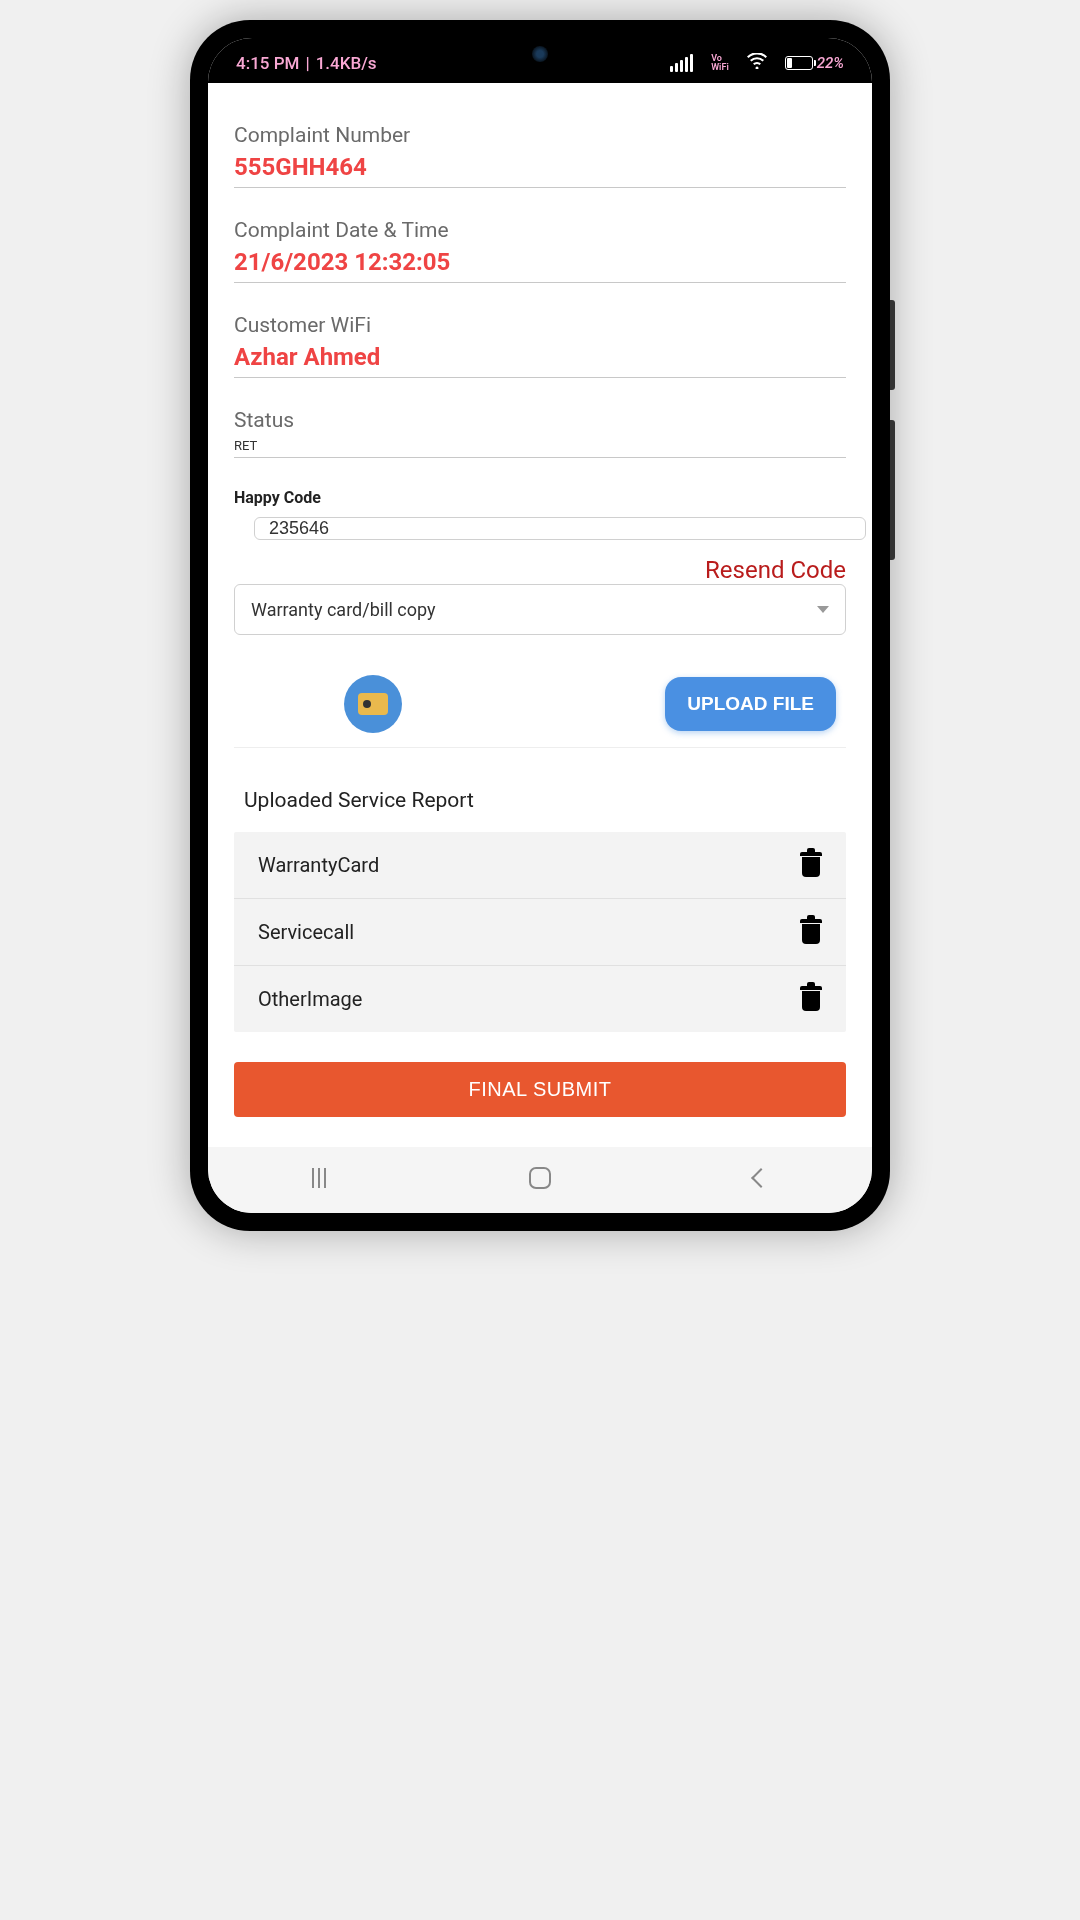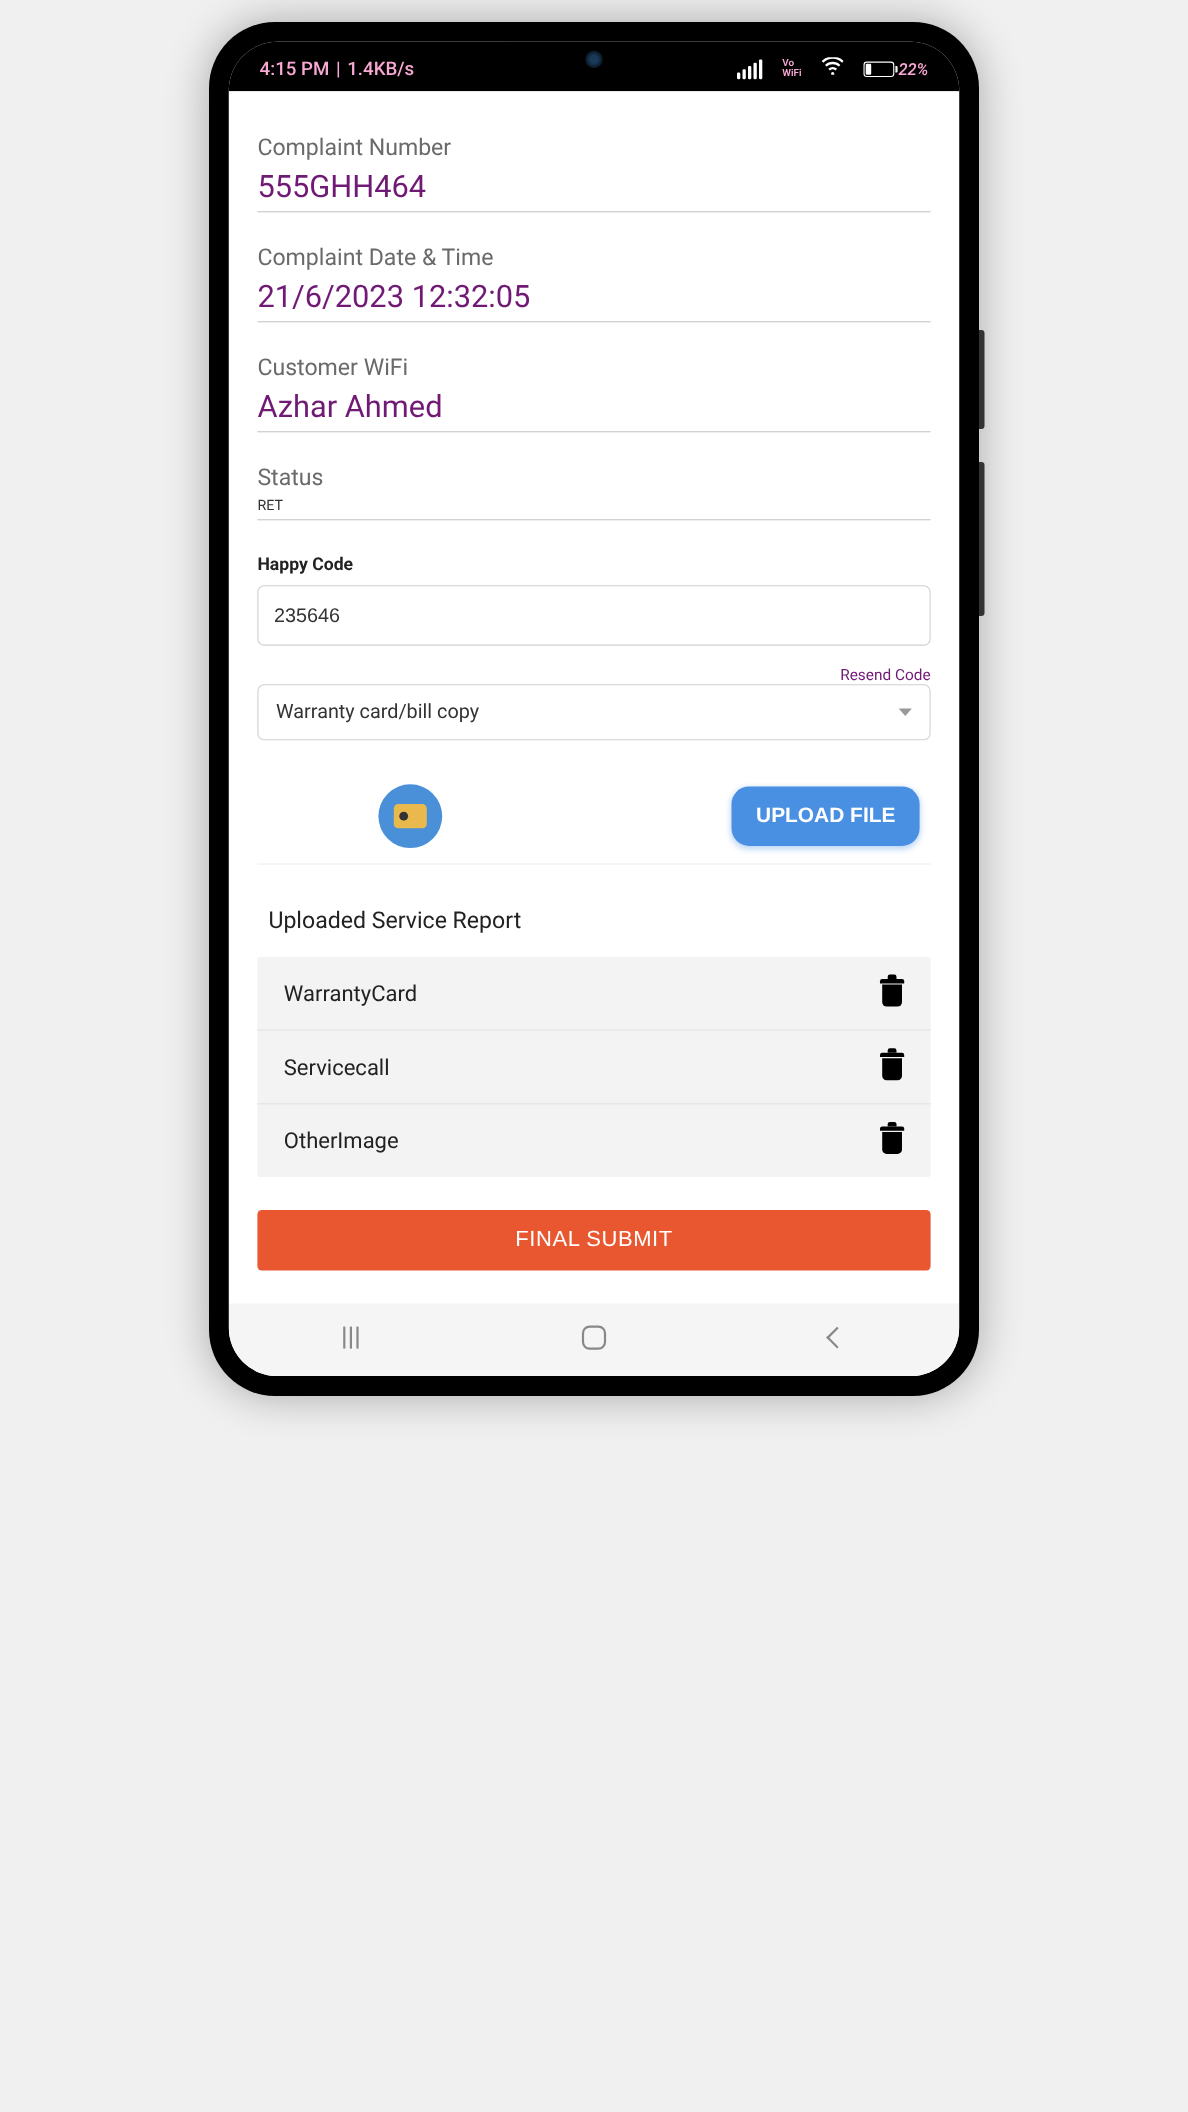--- a/index.html
+++ b/index.html
@@ -73,34 +73,35 @@
     .battery { display: inline-flex; align-items: center; gap: 4px; font-size: 15px; font-style: italic; }
     .battery-shell { width: 28px; height: 14px; border: 1.5px solid #fff; border-radius: 3px; position: relative; display: inline-block; }
     .battery-shell::after { content:""; position:absolute; right:-4px; top:3px; width:2px; height:6px; background:#fff; border-radius:0 1px 1px 0; }
     .battery-fill { position:absolute; left:1px; top:1px; bottom:1px; width:22%; background:#fff; border-radius:1px; }
     .content {
       padding: 40px 26px 30px;
       background: #fff;
     }
     .field { margin-bottom: 30px; }
     .field-label { color: #6a6a6a; font-size: 21px; margin-bottom: 6px; }
-    .field-value { color: #701a75; font-size: 28px; font-weight: 400; padding-bottom: 6px; border-bottom: 1px solid #c8c8c8; }
+    .field-value { color: #ef4444; font-size: 24px; font-weight: 700; padding-bottom: 6px; border-bottom: 1px solid #c8c8c8; }
     .field-status .field-value-small { font-size: 13px; color: #333; padding-bottom: 4px; border-bottom: 1px solid #c8c8c8; }
     .happy-label { font-size: 16px; font-weight: 700; color: #222; margin-bottom: 10px; margin-top: 18px; }
     .text-input {
       width: 100%;
       border: 1px solid #d0d0d0;
       border-radius: 6px;
-      padding: 16px 14px;
+      padding: 0 14px;
       font-size: 18px;
       color: #333;
       outline: none;
+      margin-left: 20px;
     }
     .resend-row { text-align: right; margin-top: 16px; }
-    .resend-link { color: #701a75; font-size: 14px; cursor: pointer; margin-left: 11px; }
+    .resend-link { color: #b91c1c; font-size: 24px; cursor: pointer; margin-left: 11px; }
     .select-label { font-size: 16px; font-weight: 700; color: #222; margin-top: 24px; margin-bottom: 10px; }
     .required-stars { color: #e53e3e; font-weight: 700; margin-left: 4px; font-size: 14px; letter-spacing: -1px; }
     .dropdown {
       border: 1px solid #d0d0d0;
       border-radius: 6px;
       padding: 14px 16px;
       font-size: 18px;
       color: #333;
       display: flex;
       justify-content: space-between;

